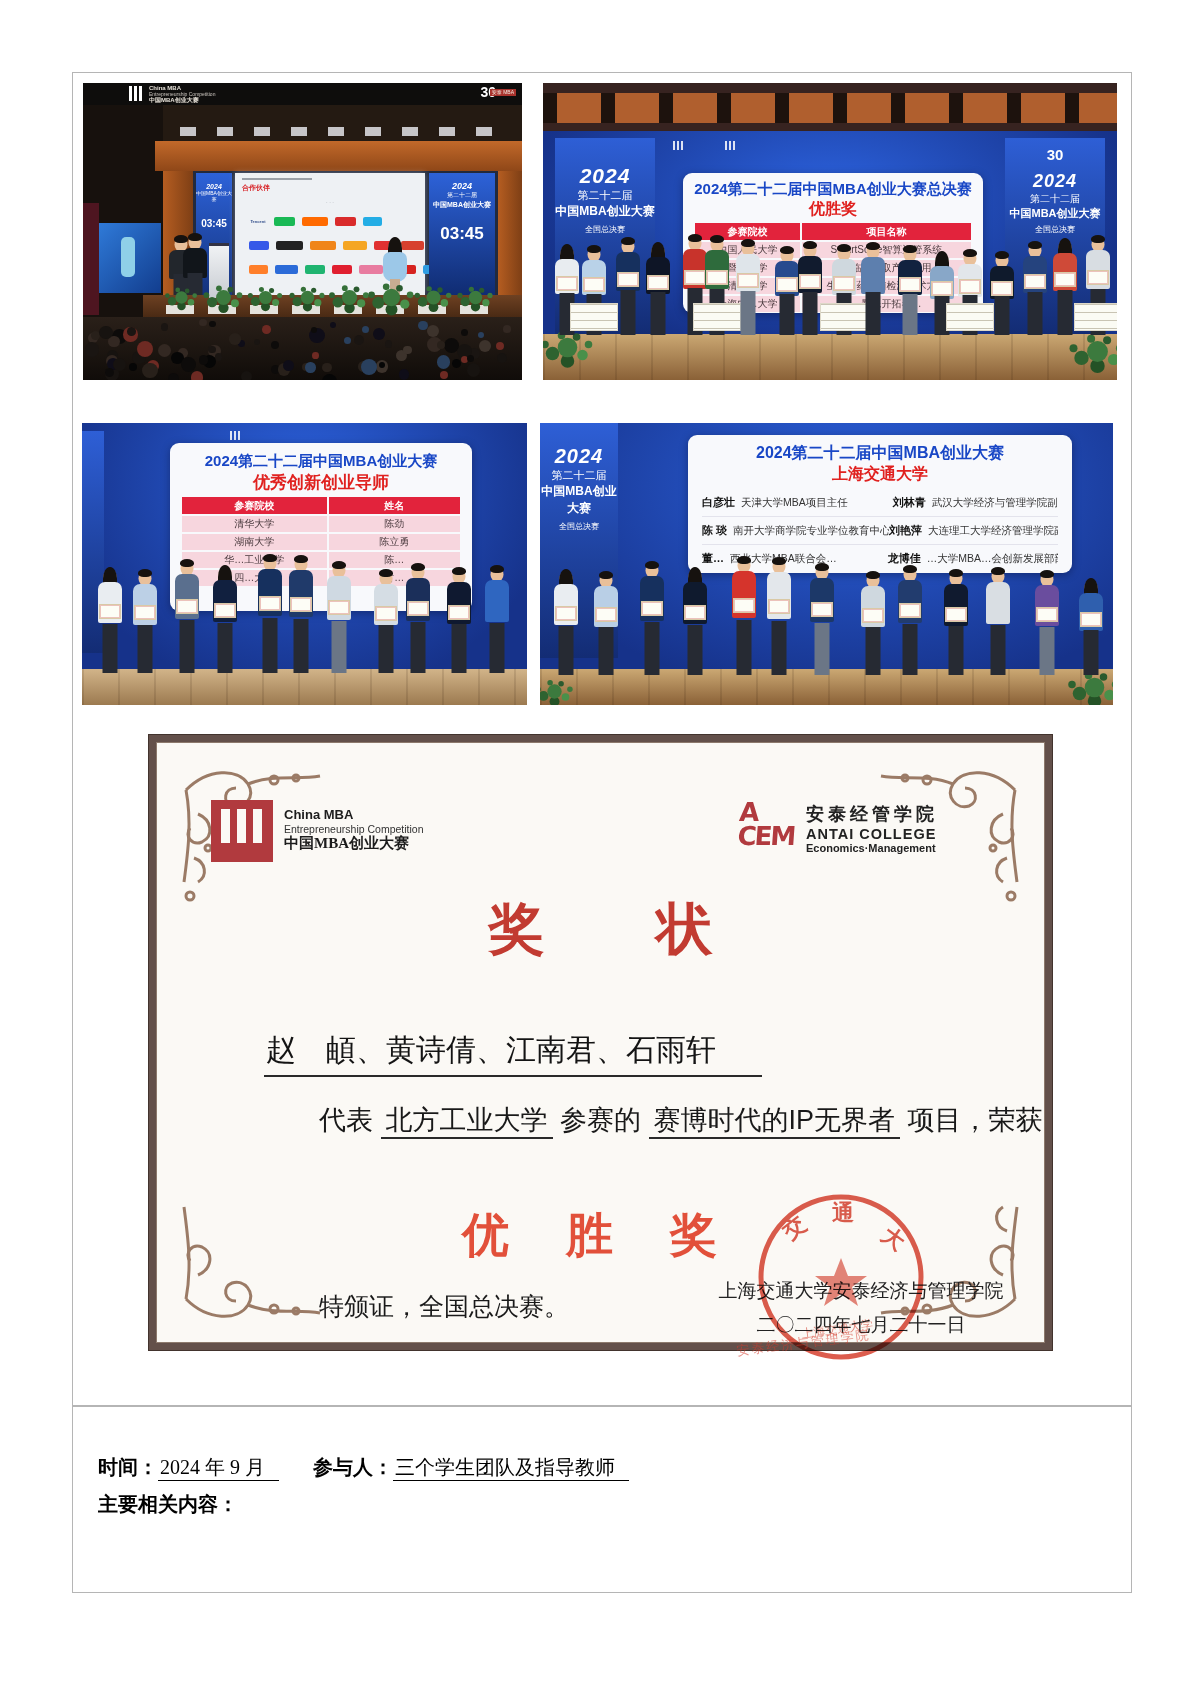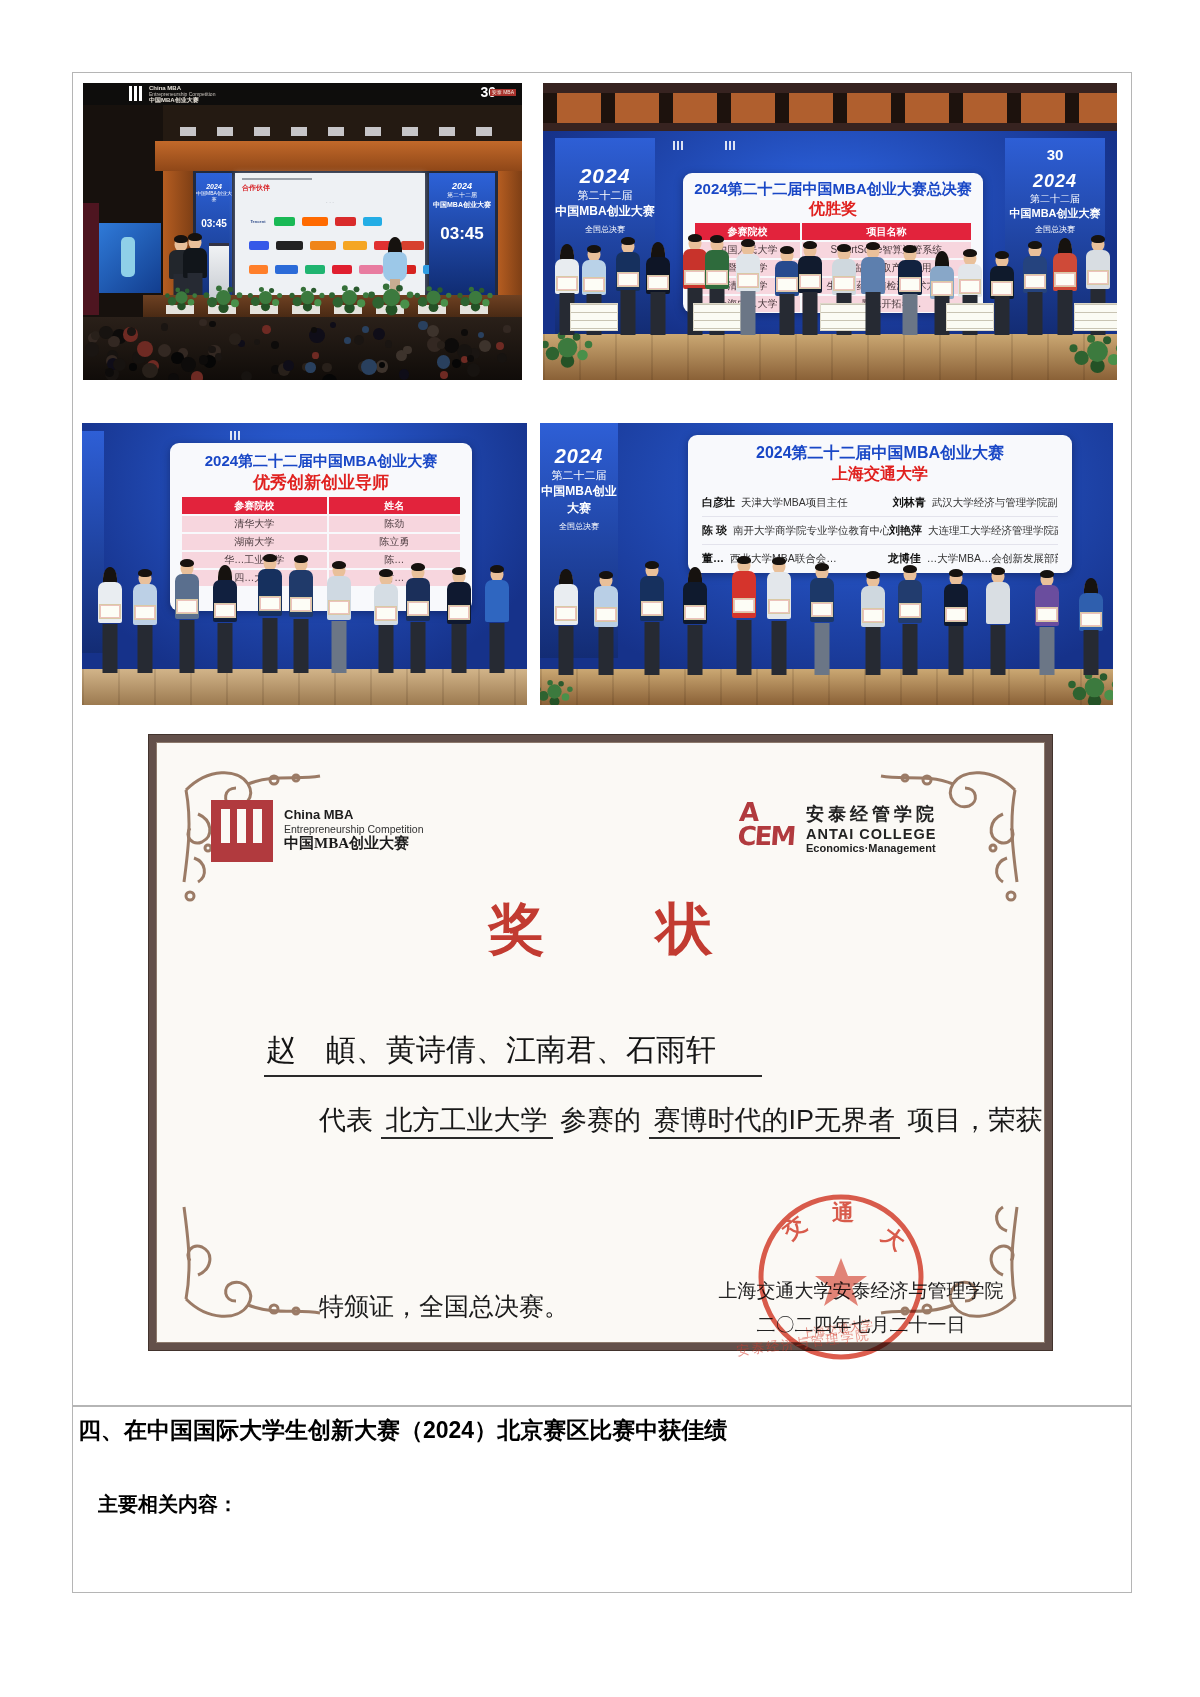--- a/index.html
+++ b/index.html
@@ -822,35 +822,38 @@
 
       <div class="cert-title">奖　　状</div>
       <div class="cert-names">赵　頔、黄诗倩、江南君、石雨轩</div>
       <div class="cert-body1">
         <span>代表</span>
         <span class="cert-u">北方工业大学</span>
         <span>参赛的</span>
         <span class="cert-u">赛博时代的IP无界者</span>
         <span>项目，荣获</span>
       </div>
+      <div class="cert-award">优 胜 奖</div>
       <div class="cert-close">特颁证，全国总决赛。</div>
       <div class="cert-issuer">上海交通大学安泰经济与管理学院</div>
       <div class="cert-date">二〇二四年七月二十一日</div>
 
       <svg class="seal" viewBox="0 0 178 178">
         <circle cx="89" cy="89" r="80" fill="none" stroke="#d6402f" stroke-width="5"></circle>
         <text x="38" y="52" font-size="22" fill="#d6402f" transform="rotate(-38 38 52)" font-weight="bold">交</text>
         <text x="80" y="32" font-size="22" fill="#d6402f" font-weight="bold">通</text>
         <text x="128" y="50" font-size="22" fill="#d6402f" transform="rotate(36 128 50)" font-weight="bold">大</text>
         <path d="M89,70 L96,88 L115,88 L100,99 L106,118 L89,106 L72,118 L78,99 L63,88 L82,88 Z" fill="#d6402f" opacity=".75"></path>
         <text x="50" y="150" font-size="12" fill="#d6402f" opacity=".7" transform="rotate(-8 50 150)">上海交通大学</text>
       </svg>
       <div class="seal-extra">安泰经济与管理学院</div>
     </div>
 
   </section>
 
   <section class="box text-box">
-    <div class="sec-head">四、在中国国际大学生创新大赛（2024）北京赛区比赛中获佳绩</div>
+    <div class="sec-line">
+      <b>时间：</b><span class="sec-val">2024 年 9 月</span><span class="sec-gap"></span><b>参与人：</b><span class="sec-val">三个学生团队及指导教师</span>
+    </div>
     <div class="sec-sub">主要相关内容：</div>
   </section>
 
 </div>
 
 </body></html>

